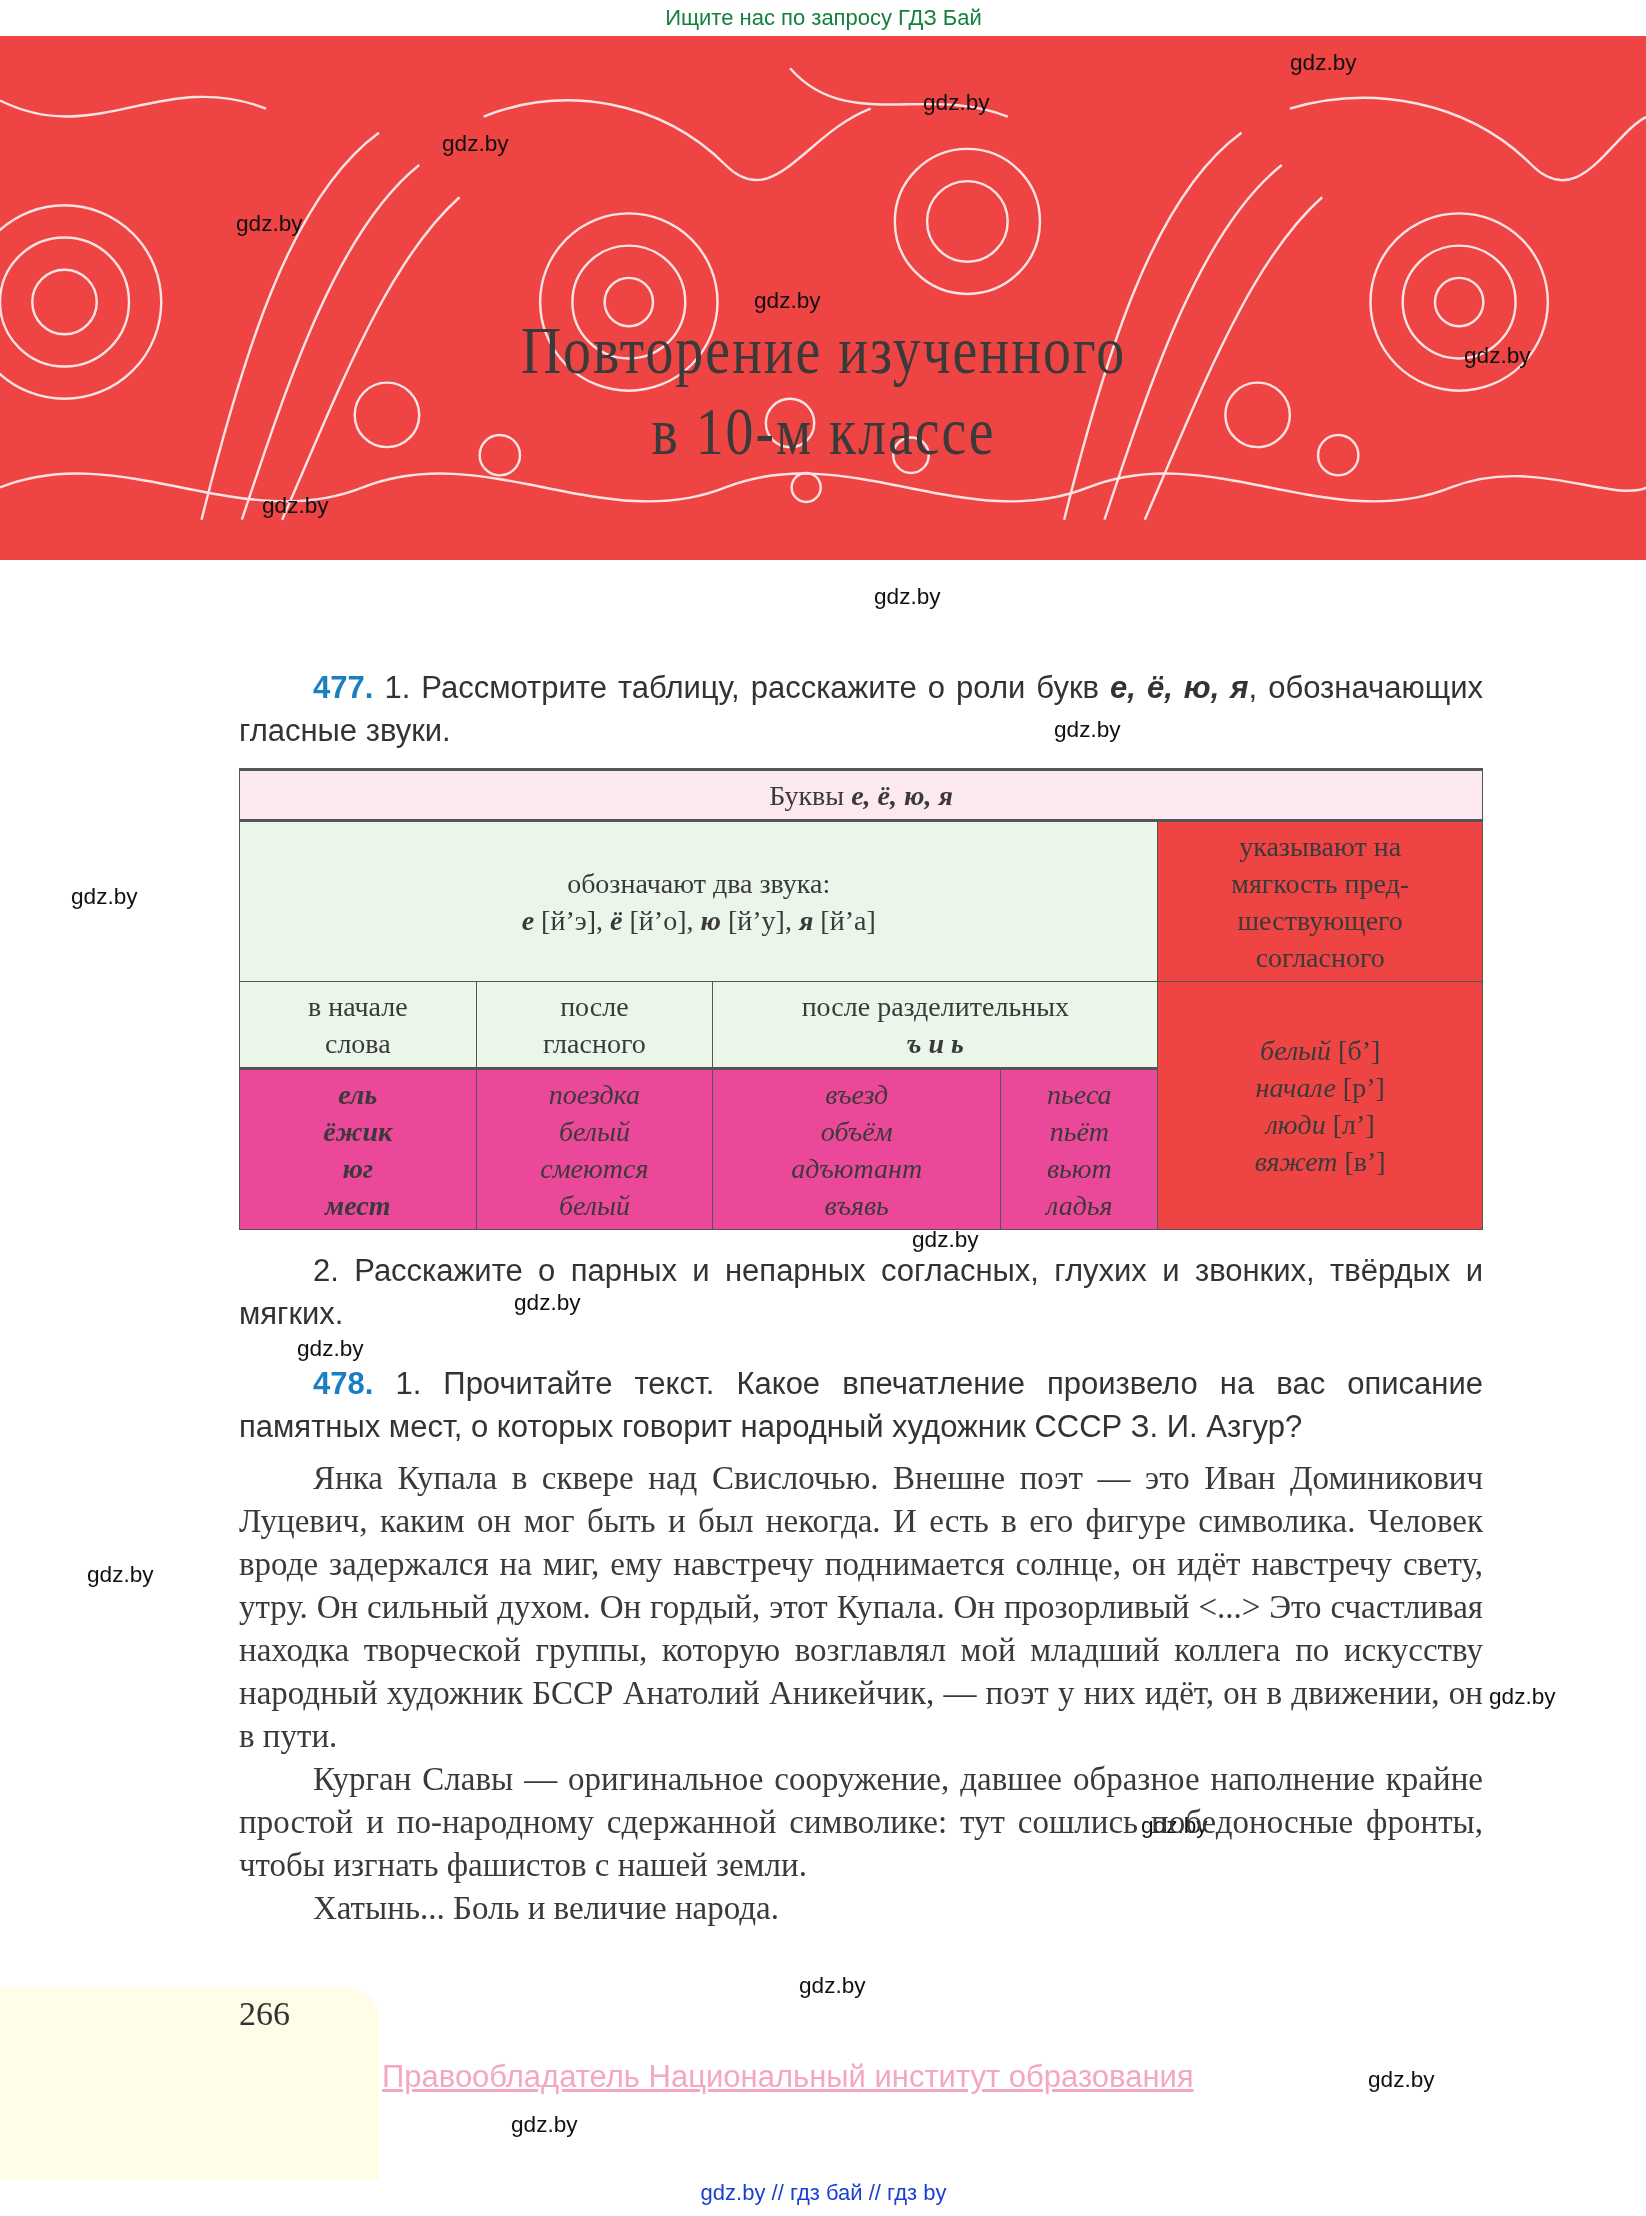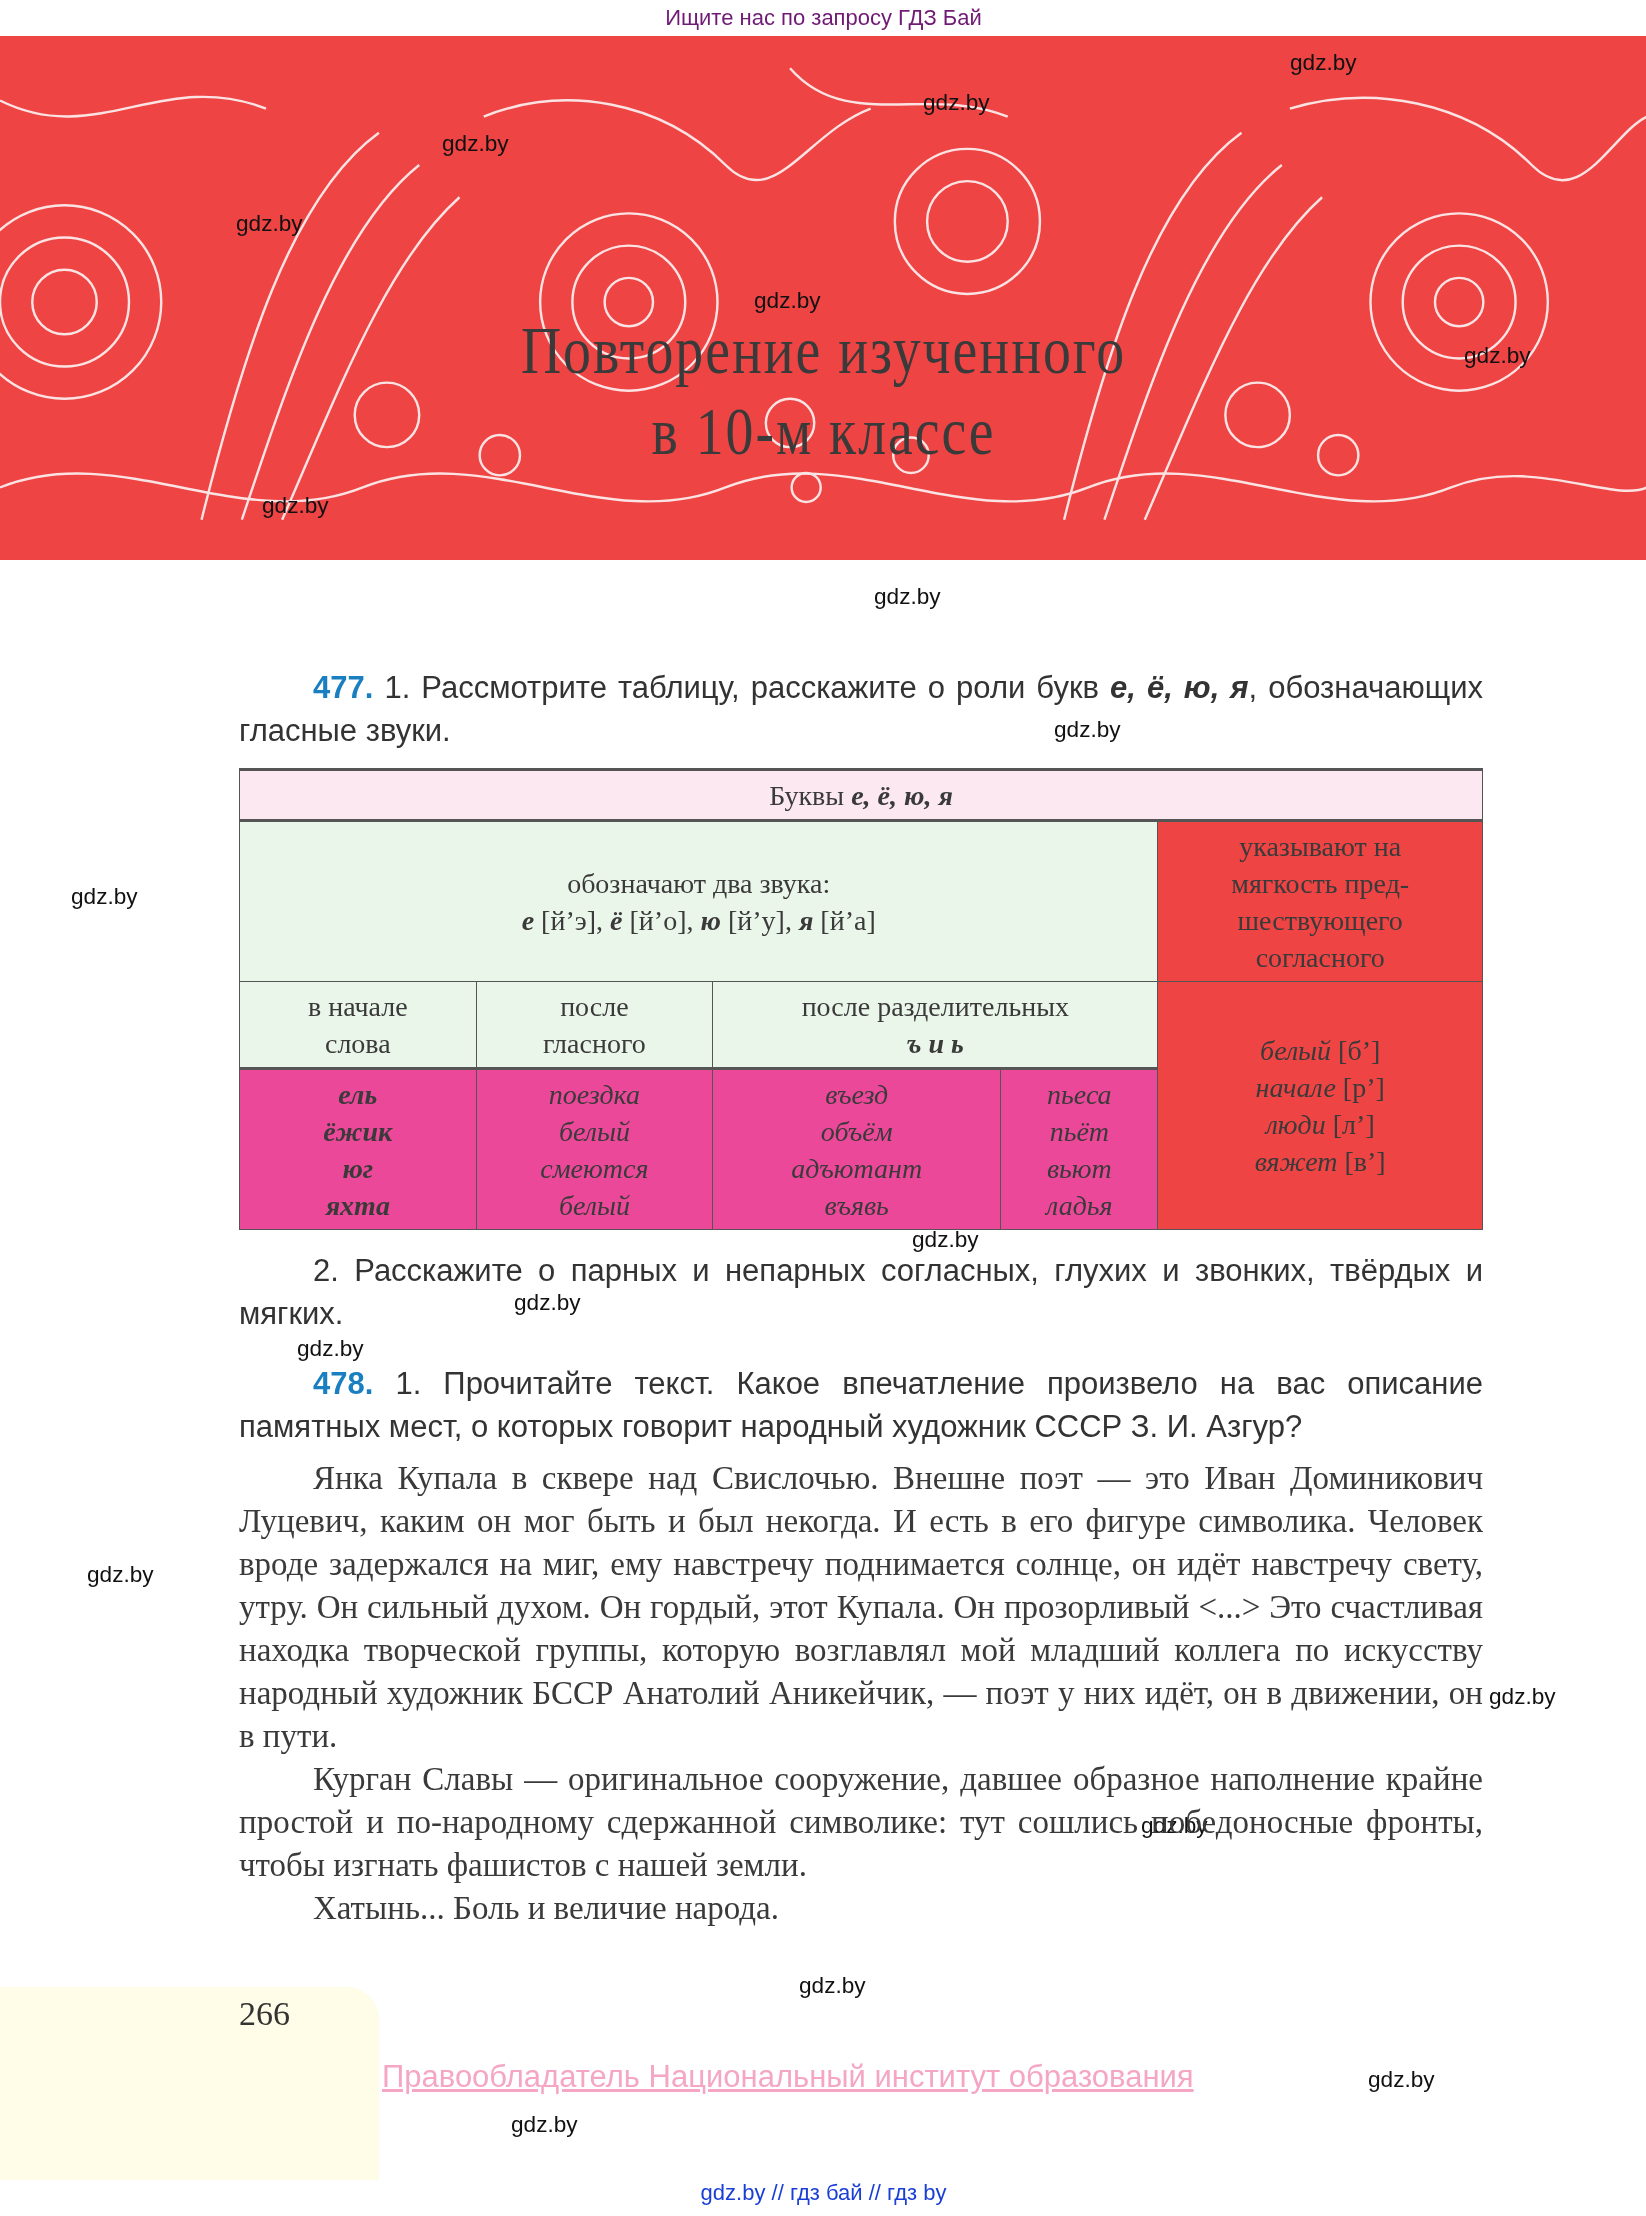--- a/index.html
+++ b/index.html
@@ -1,17 +1,17 @@
 <!DOCTYPE html>
 <html style="font-size:13px"><head>
 <meta charset="utf-8">
 <style>
   html,body{margin:0;padding:0;}
   body{width:1647px;height:2216px;position:relative;background:#ffffff;overflow:hidden;font-family:"Liberation Sans",sans-serif;color:#333;}
-  .top-banner{position:absolute;left:0;top:0;width:1647px;height:36px;text-align:center;font-size:22px;line-height:36px;color:#701a75;}
+  .top-banner{position:absolute;left:0;top:0;width:1647px;height:36px;text-align:center;font-size:22px;line-height:36px;color:#15803d;}
   .header-band{position:absolute;left:0;top:36px;width:1647px;height:524px;background:#ef4444;overflow:hidden;}
   .header-band svg{position:absolute;left:0;top:0;}
   .chapter-title{position:absolute;left:0;top:274px;width:1647px;text-align:center;font-family:"Liberation Serif",serif;font-size:68px;line-height:81px;color:#3a3a3a;letter-spacing:2.4px;transform:scaleX(0.82);transform-origin:center;}
   .wm{position:absolute;font-family:"Liberation Sans",sans-serif;font-size:22.6px;color:#111;white-space:nowrap;}
   .task{position:absolute;left:239px;width:1244px;font-size:31px;line-height:43px;color:#333;text-align:justify;}
   .task .num{color:#1a7fc0;font-weight:bold;}
   .indent{display:inline-block;width:74px;}
   table.letters{position:absolute;left:239px;top:768px;width:1244px;border-collapse:collapse;font-family:"Liberation Serif",serif;font-size:28px;color:#3a3a3a;}
   table.letters td{border:1.6px solid #555;text-align:center;vertical-align:middle;line-height:37px;padding:0 4.8px;}
   table.letters tr.r-head td{background:#fce8f1;height:48px;border-bottom:3.2px solid #555;border-top:3.2px solid #555;}
@@ -138,21 +138,21 @@
       <div><span class="it">начале</span> <span>[р’]</span></div>
       <div><span class="it">люди</span> <span>[л’]</span></div>
       <div><span class="it">вяжет</span> <span>[в’]</span></div>
     </td>
   </tr>
   <tr style="height:161px;">
     <td class="white it">
       <div class="bi">ель</div>
           <div class="bi">ёжик</div>
           <div class="bi">юг</div>
-          <div class="bi">яхта</div>
+          <div class="bi">мест</div>
     </td>
     <td class="white it">
       <div>поездка</div>
           <div>белый</div>
           <div>смеются</div>
           <div>белый</div>
     </td>
     <td class="white it">
       <div>въезд</div>
           <div>объём</div>

